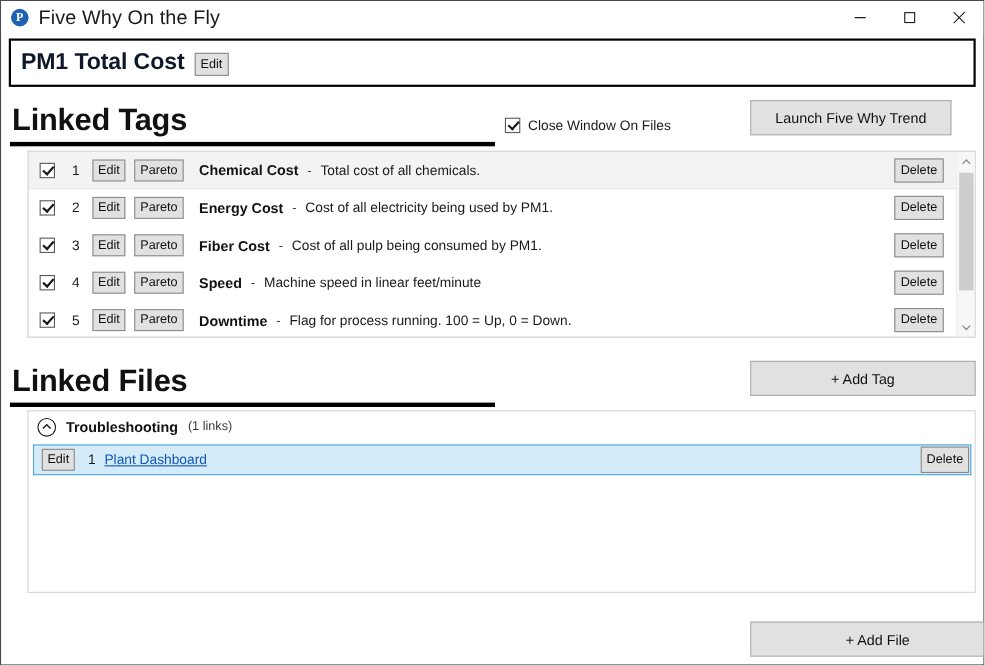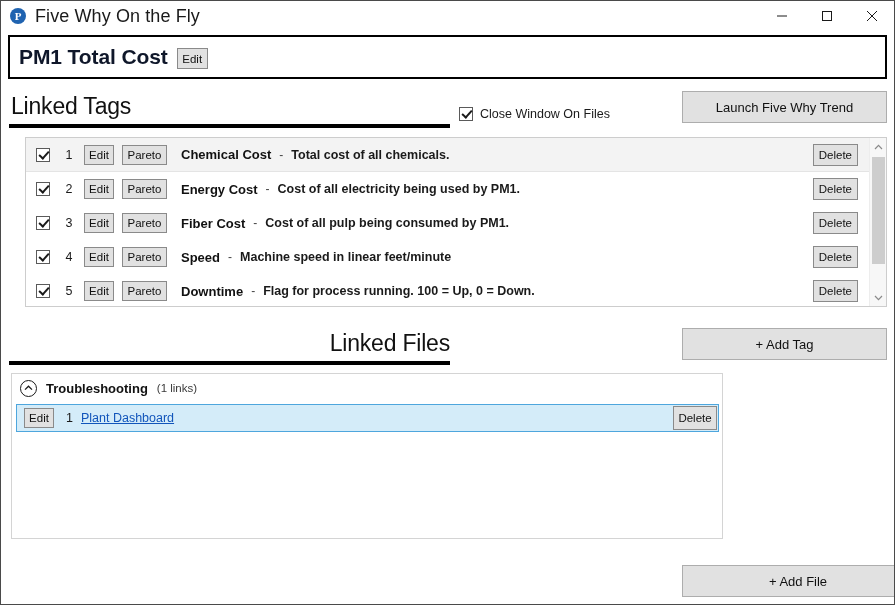--- a/index.html
+++ b/index.html
@@ -103,22 +103,22 @@
     margin-top: 3px;
   }
 
   
   .section-head {
     position: absolute;
     left: 8px;
     width: 441px;
   }
   .section-head .label {
-    font-size: 23px;
-    font-weight: normal;
+    font-size: 28px;
+    font-weight: bold;
     color: #111111;
     letter-spacing: -0.2px;
     padding-left: 2px;
   }
   .section-rule {
     height: 4px;
     background: #000000;
     margin-top: 4px;
   }
 
@@ -159,21 +159,21 @@
     border: 1px solid #adadad;
     box-sizing: border-box;
     font-size: 13px;
     color: #111111;
     display: flex;
     align-items: center;
     justify-content: center;
     cursor: default;
     font-family: "Liberation Sans", sans-serif;
   }
-  #launch-btn { left: 681px; top: 90px;  width: 205px; height: 32px; }
+  #launch-btn { left: 681px; top: 90px;  width: 183px; height: 32px; }
   #addtag-btn { left: 681px; top: 327px; width: 205px; height: 32px; }
   #addfile-btn{ left: 681px; top: 564px; width: 232px; height: 32px; }
 
   
   .tags-panel {
     position: absolute;
     left: 24px; top: 136px;
     width: 862px;
     height: 170px;
     border: 1px solid #cdcdcd;
@@ -212,21 +212,20 @@
   .tag-dash {
     margin-left: 8px;
     font-size: 12px;
     color: #444444;
   }
   .tag-desc {
     margin-left: 8px;
     font-size: 12.5px;
     color: #1a1a1a;
     white-space: nowrap;
-    font-weight: bold;
   }
   .btn-delete {
     position: absolute;
     right: 28px;
     height: 22px;
     min-width: 40px;
     padding: 0 5px;
   }
 
   
@@ -251,22 +250,22 @@
     left: 2px;
     top: 19px;
     width: 13px;
     height: 107px;
     background: #cdcdcd;
   }
 
   
   .files-panel {
     position: absolute;
-    left: 10px; top: 372px;
-    width: 712px;
+    left: 24px; top: 372px;
+    width: 862px;
     height: 166px;
     border: 1px solid #d4d4d4;
     box-sizing: border-box;
     background: #ffffff;
   }
   .group-header {
     display: flex;
     align-items: center;
     height: 28px;
     padding-left: 8px;
@@ -436,21 +435,21 @@
       </div>
       <div class="sb-thumb"></div>
       <div class="sb-arrow down">
         <svg width="9" height="6" viewBox="0 0 9 6">
             <polyline points="1,1 4.5,4.6 8,1" fill="none" stroke="#8a8a8a" stroke-width="1.2"></polyline>
           </svg>
       </div>
     </div>
   </div>
 
-  <div class="section-head" style="top:329px;text-align:right;">
+  <div class="section-head" style="top:329px;">
     <div class="label">Linked Files</div>
     <div class="section-rule"></div>
   </div>
 
   <div class="btn-lg" id="addtag-btn">+ Add Tag</div>
 
   <div class="files-panel">
     <div class="group-header">
       <span class="collapse-icon">
         <svg width="9" height="6" viewBox="0 0 9 6">

